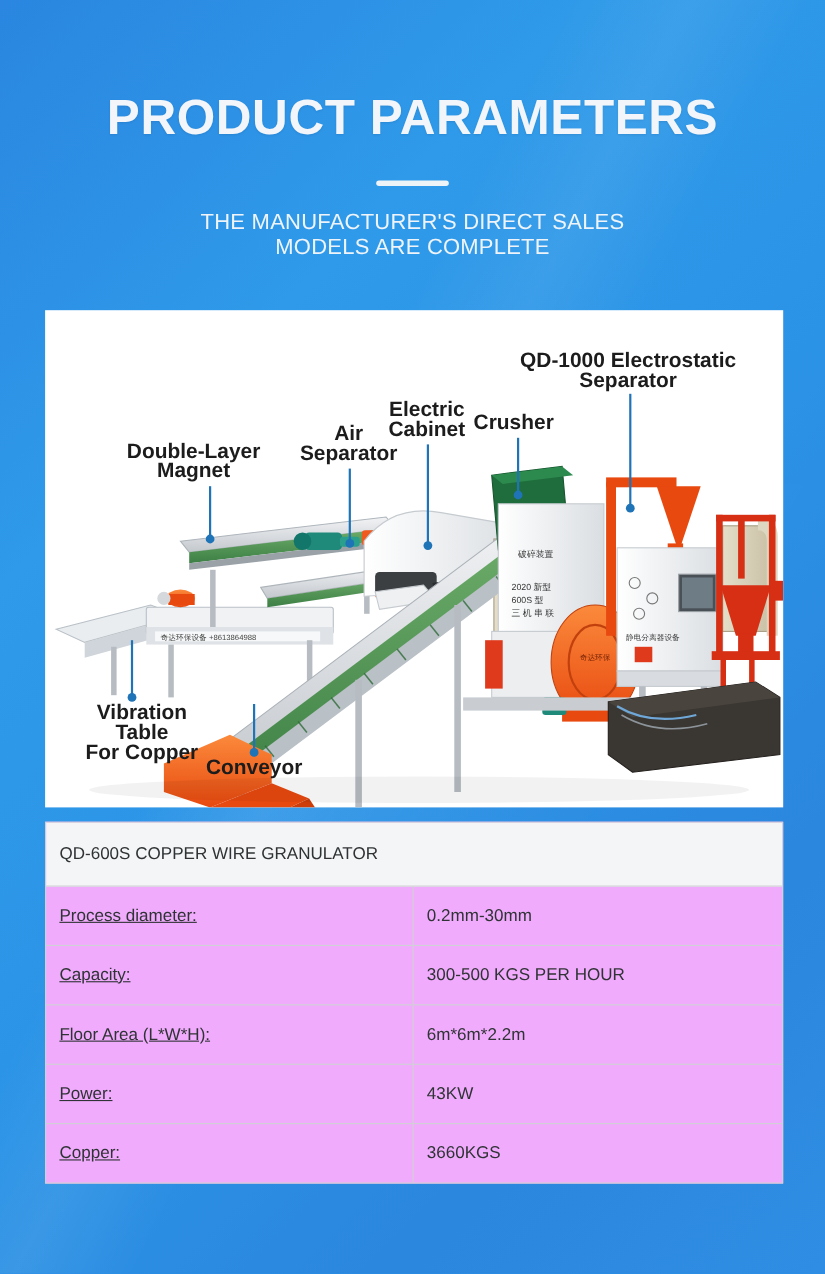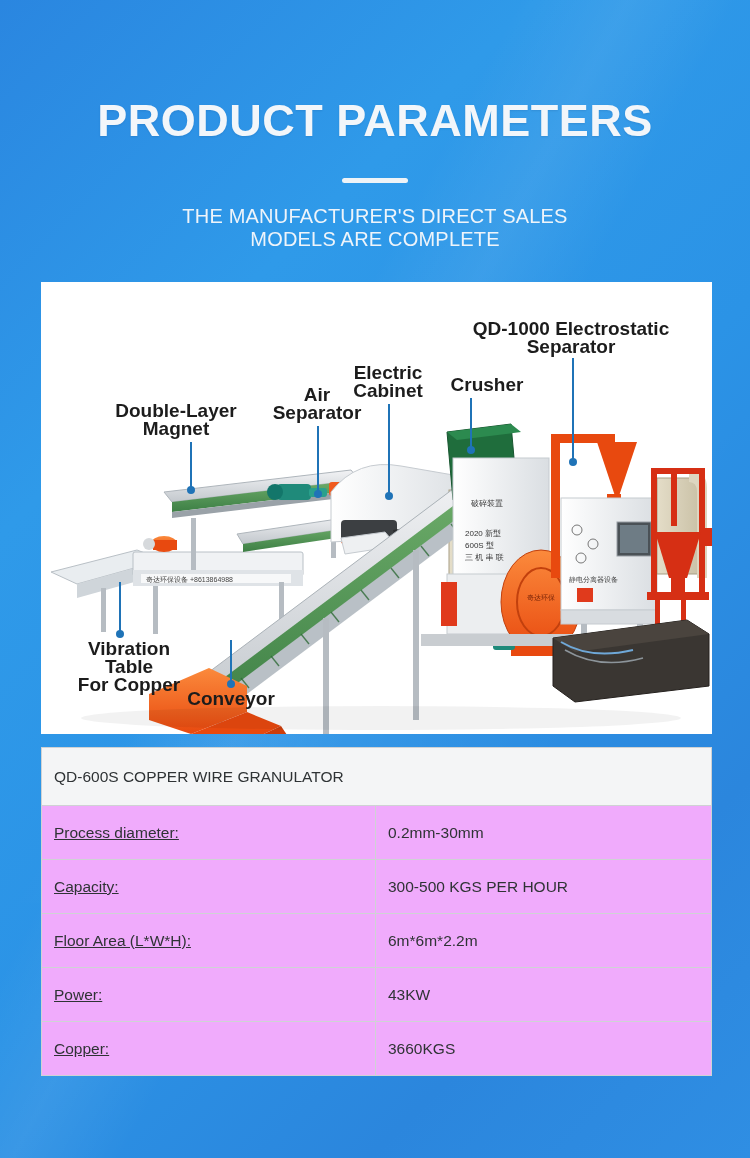--- a/index.html
+++ b/index.html
@@ -20,21 +20,21 @@
     background:linear-gradient(118deg,rgba(255,255,255,0) 38%,rgba(255,255,255,.07) 46%,rgba(255,255,255,0) 54%);
   }
   #bg:after{
     content:"";position:absolute;left:-10%;top:38%;width:120%;height:40%;
     background:linear-gradient(120deg,rgba(255,255,255,0) 30%,rgba(255,255,255,.05) 50%,rgba(255,255,255,0) 70%);
   }
 
   
   .header{position:absolute;left:0;top:0;width:750px;text-align:center;}
   .title{
-    margin:16px;padding-top:76px;
+    margin:2px;padding-top:76px;
     font-size:45px;line-height:58px;font-weight:bold;
     letter-spacing:.5px;color:#f2f6fa;
     font-family:"Liberation Sans", sans-serif;
     text-shadow:0 1px 2px rgba(0,40,90,.12);
   }
   .divider{
     width:66px;height:5px;border-radius:3px;background:#eef3f7;
     margin:28px auto 0;
   }
   .subtitle{
@@ -300,21 +300,21 @@
       <span>Separator</span>
     </div>
     <div class="lead" style="left:276px;top:144px;height:68px;"></div>
 
     <div class="callout c-center" style="left:292px;top:82px;width:110px;">
       <span>Electric</span><br>
       <span>Cabinet</span>
     </div>
     <div class="lead" style="left:347px;top:122px;height:92px;"></div>
 
-    <div class="callout c-center" style="left:391px;top:94px;width:110px;">
+    <div class="callout c-center" style="left:371px;top:94px;width:110px;">
       <span>Crusher</span>
     </div>
     <div class="lead" style="left:429px;top:116px;height:52px;"></div>
 
     <div class="callout c-center" style="left:405px;top:38px;width:250px;">
       <span>QD-1000 Electrostatic</span><br>
       <span>Separator</span>
     </div>
     <div class="lead" style="left:531px;top:76px;height:104px;"></div>
 

